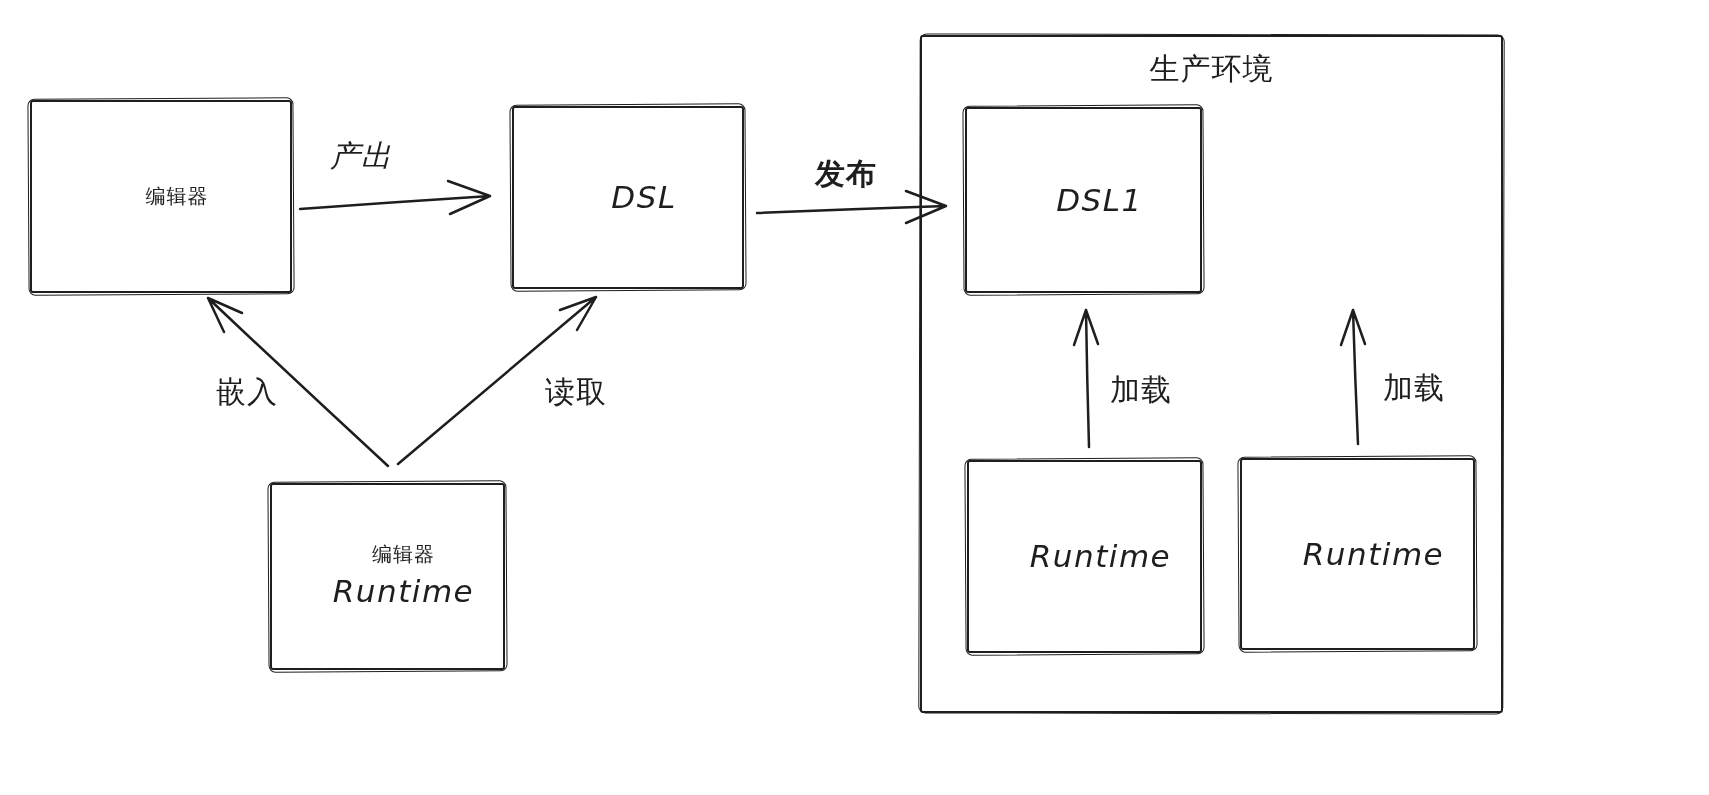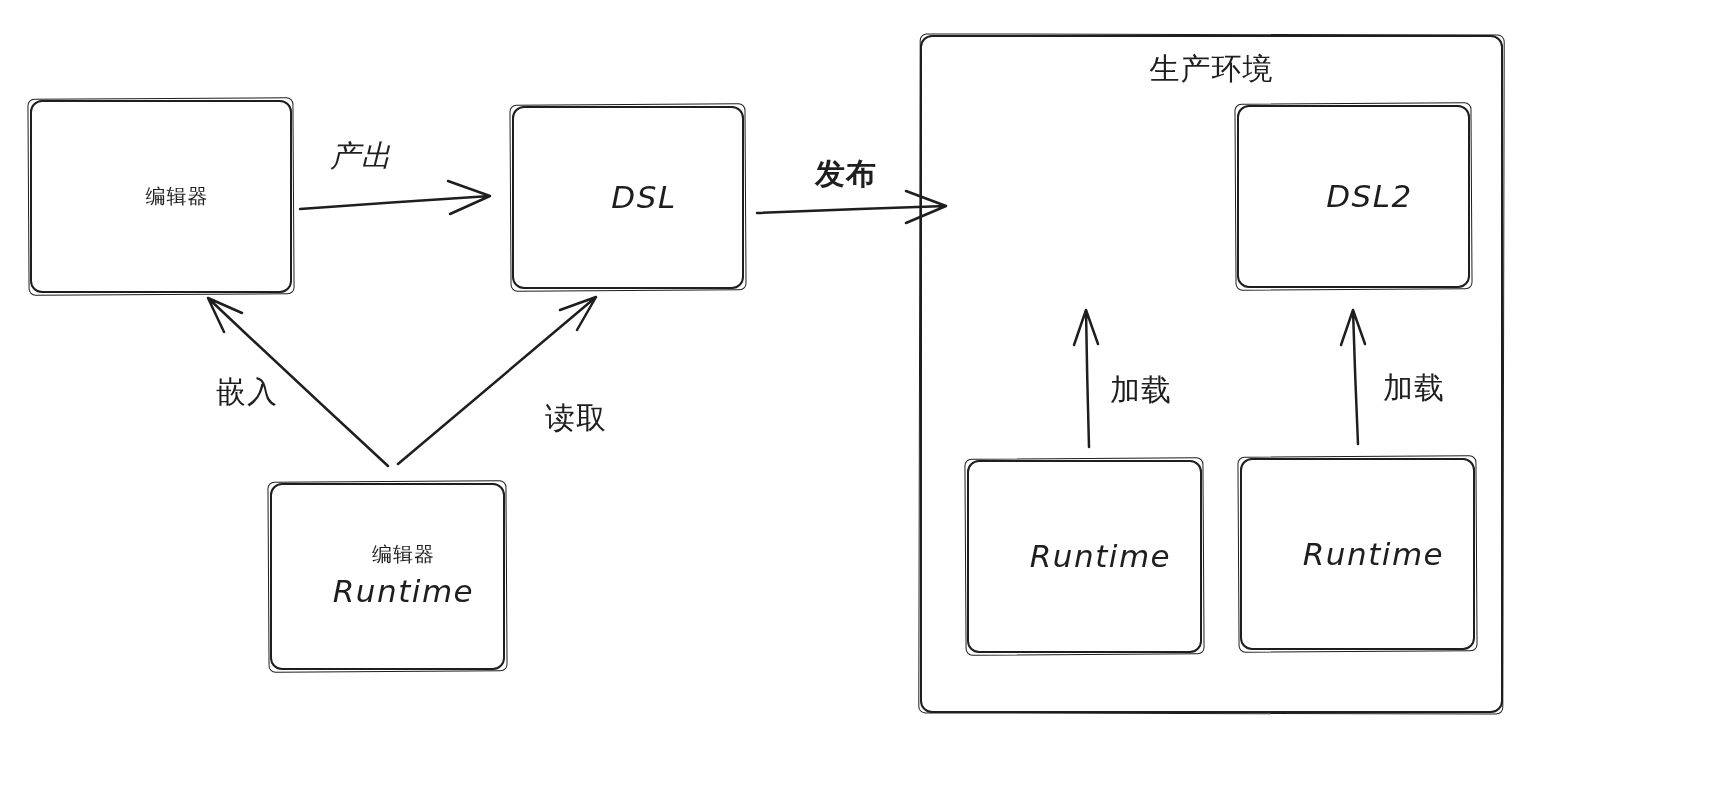--- a/index.html
+++ b/index.html
@@ -29,21 +29,21 @@
     stroke: var(--stroke);
     stroke-width: 2.5;
     fill: none;
     stroke-linecap: round;
     stroke-linejoin: round;
   }
   
   .box {
     position: absolute;
     border: 2.2px solid var(--stroke);
-    border-radius: 12px;
+    border-radius: 3px;
     display: flex;
     align-items: center;
     justify-content: center;
     flex-direction: column;
     background: transparent;
     padding-left: 32px;
   }
   .box::after {
     content: "";
     position: absolute;
@@ -106,38 +106,38 @@
   </div>
 
   <div class="box" style="left:30px; top:100px; width:262px; height:193px;">
     <span class="cjk">编辑器</span>
   </div>
 
   <div class="box" style="left:512px; top:106px; width:232px; height:183px;">
     <span class="hand">DSL</span>
   </div>
 
+  <div class="box" style="left:965px; top:107px; width:237px; height:186px;">
+    <span class="hand">DSL1</span>
+  </div>
 
-  <div class="box" style="left:1237px; top:105px; width:233px; height:183px;">
-    <span class="hand">DSL2</span>
-  </div>
 
   <div class="box" style="left:967px; top:460px; width:235px; height:193px;">
     <span class="hand">Runtime</span>
   </div>
 
   <div class="box" style="left:1240px; top:458px; width:235px; height:192px;">
     <span class="hand">Runtime</span>
   </div>
 
   <div class="box" style="left:270px; top:483px; width:235px; height:187px;">
     <span class="cjk">编辑器</span>
     <span class="hand">Runtime</span>
   </div>
 
   <div class="edge-label" style="left:330px; top:136px;font-style:italic;">产出</div>
   <div class="edge-label" style="left:815px; top:154px;font-weight:bold;">发布</div>
   <div class="edge-label" style="left:216px; top:372px;">嵌入</div>
-  <div class="edge-label" style="left:545px; top:372px;margin-top:26px;">读取</div>
+  <div class="edge-label" style="left:545px; top:372px;">读取</div>
   <div class="edge-label" style="left:1110px; top:370px;">加载</div>
   <div class="edge-label" style="left:1383px; top:368px;">加载</div>
 
 </div>
 
 </body></html>

